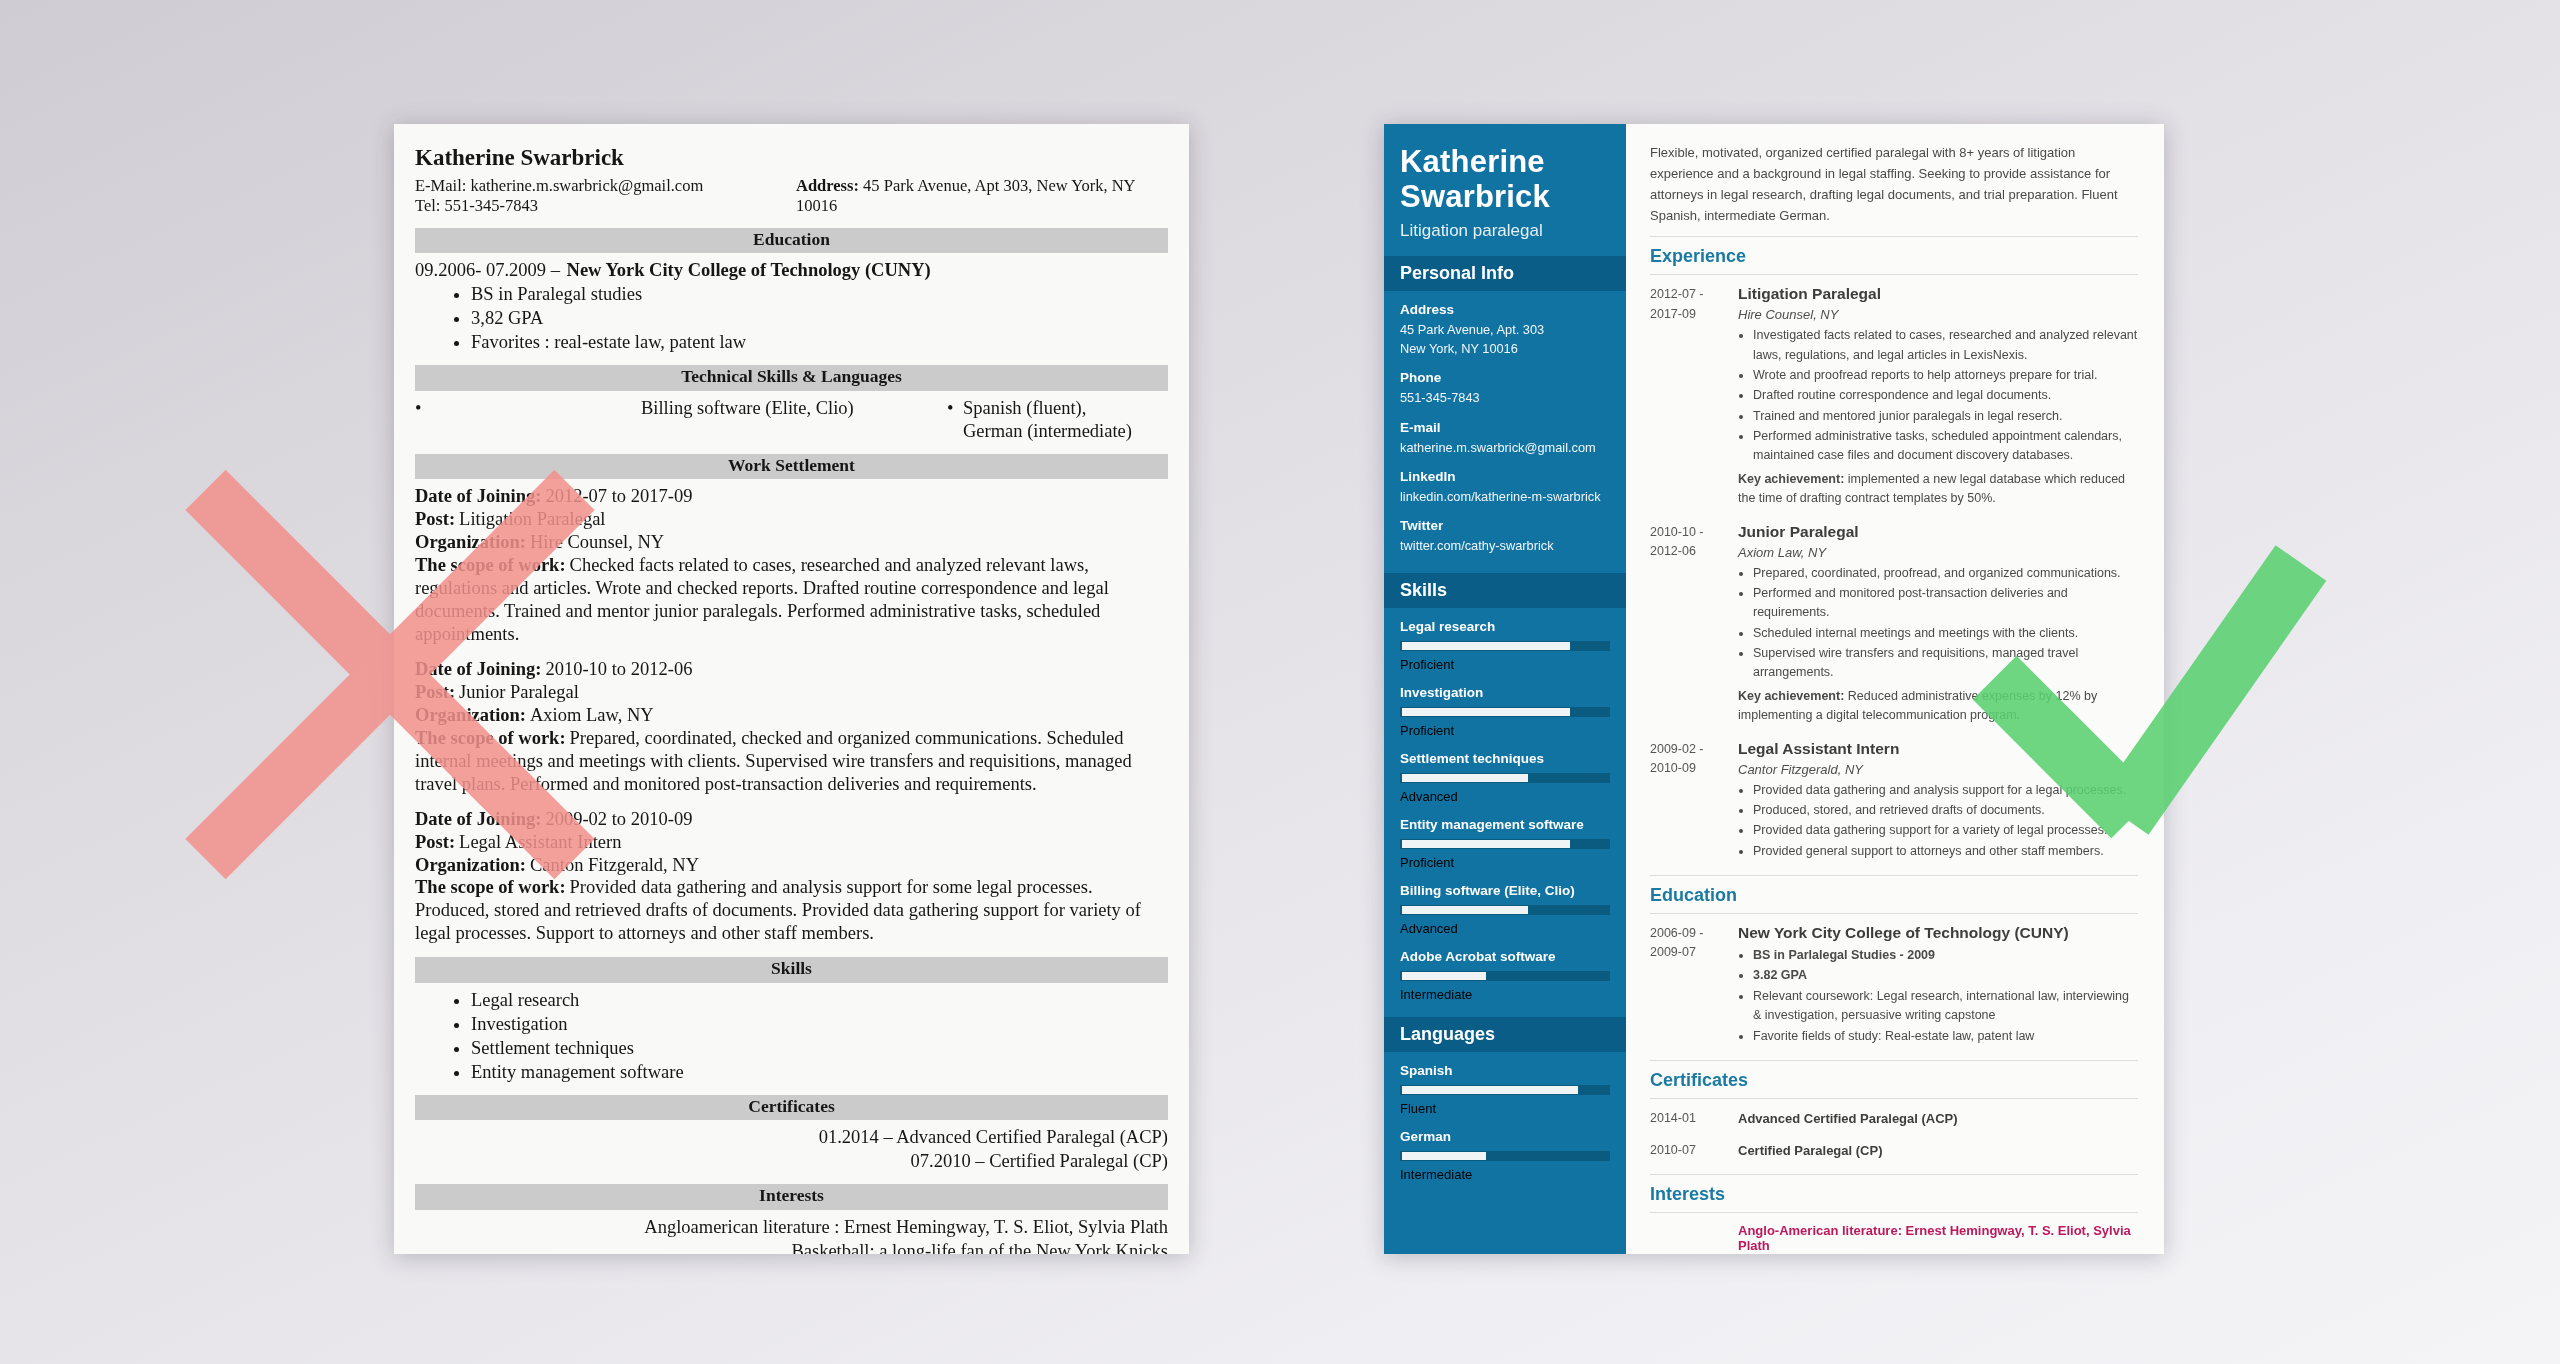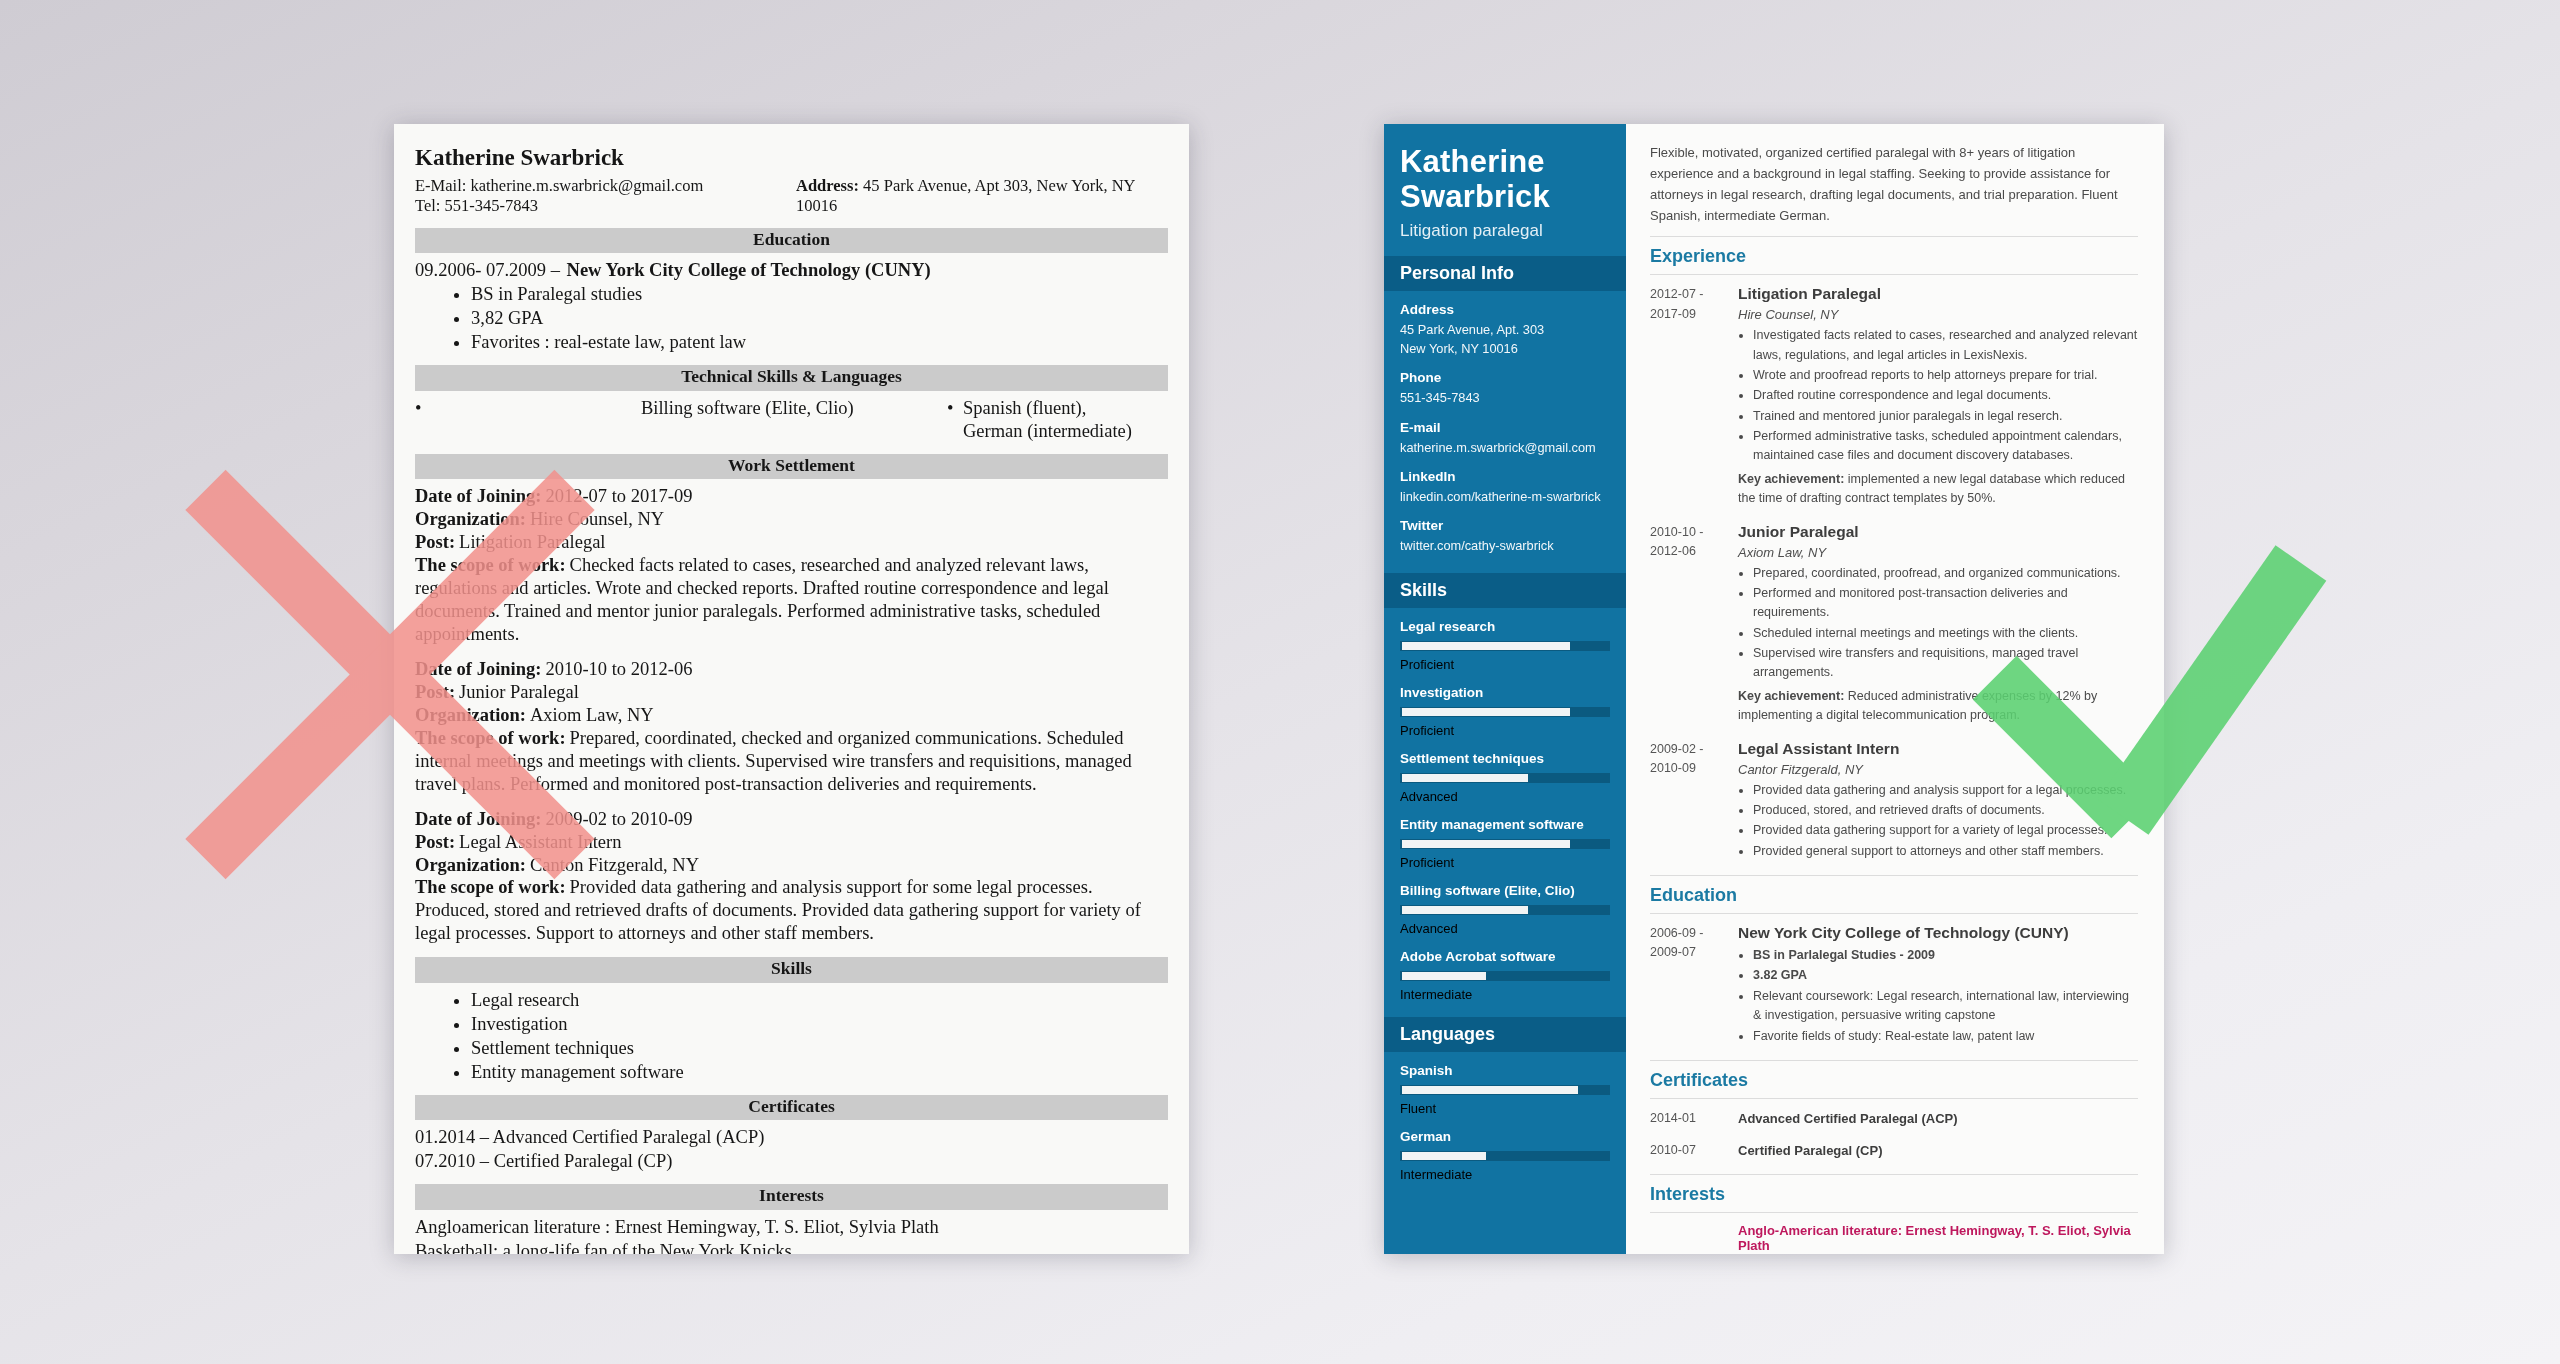--- a/index.html
+++ b/index.html
@@ -32,21 +32,21 @@
   .twocol{display:flex;margin:2px 0 4px;}
   .tcdot{width:14px;}
   .tcdot::before{content:"\2022";}
   .tc1{margin-left:212px;width:300px;}
   .tcdot2{width:16px;margin-left:6px;}
   .tcdot2::before{content:"\2022";}
   .tc2{width:182px;}
   .lr-job{margin:0 0 12px;}
   .lr-p{margin:0;}
   .lr-p b{margin-right:4px;}
-  .lr-plain{margin:1px 0;}
+  .lr-plain{margin:1px 0;text-align:right;}
 
   
   .page-right{left:1384px;width:780px;display:flex;background:#fbfbfa;overflow:hidden;}
   .sidebar{width:242px;background:#1173a2;color:#fff;flex-shrink:0;overflow:hidden;}
   .sb-name{font-size:31px;font-weight:bold;line-height:1.13;margin:20px 16px 7px;letter-spacing:.2px;}
   .sb-sub{font-size:17px;color:#e4f0f6;margin:0 16px 15px;}
   .sb-band{background:#0a5d87;font-size:18px;font-weight:bold;padding:7px 16px;margin-bottom:11px;}
   .sb-fields{padding:0 16px 6px;}
   .sb-field{margin-bottom:12px;}
   .sb-label{font-size:13.5px;font-weight:bold;margin-bottom:3px;}
@@ -122,22 +122,22 @@
       <span class="tcdot"></span>
       <span class="tc1">Billing software (Elite, Clio)</span>
       <span class="tcdot2"></span>
       <span class="tc2">Spanish (fluent), German (intermediate)</span>
     </div>
 
     <div class="band">Work Settlement</div>
 
     <div class="lr-job">
       <p class="lr-p"><b>Date of Joining:</b><span>2012-07 to 2017-09</span></p>
+      <p class="lr-p"><b>Post:</b><span>Litigation Paralegal</span></p>
       <p class="lr-p"><b>Organization:</b><span>Hire Counsel, NY</span></p>
-      <p class="lr-p"><b>Post:</b><span>Litigation Paralegal</span></p>
       <p class="lr-p"><b>The scope of work:</b><span>Checked facts related to cases, researched and analyzed relevant laws, regulations and articles. Wrote and checked reports. Drafted routine correspondence and legal documents. Trained and mentor junior paralegals. Performed administrative tasks, scheduled appointments.</span></p>
     </div>
     <div class="lr-job">
       <p class="lr-p"><b>Date of Joining:</b><span>2010-10 to 2012-06</span></p>
       <p class="lr-p"><b>Post:</b><span>Junior Paralegal</span></p>
       <p class="lr-p"><b>Organization:</b><span>Axiom Law, NY</span></p>
       <p class="lr-p"><b>The scope of work:</b><span>Prepared, coordinated, checked and organized communications. Scheduled internal meetings and meetings with clients. Supervised wire transfers and requisitions, managed travel plans. Performed and monitored post-transaction deliveries and requirements.</span></p>
     </div>
     <div class="lr-job">
       <p class="lr-p"><b>Date of Joining:</b><span>2009-02 to 2010-09</span></p>

